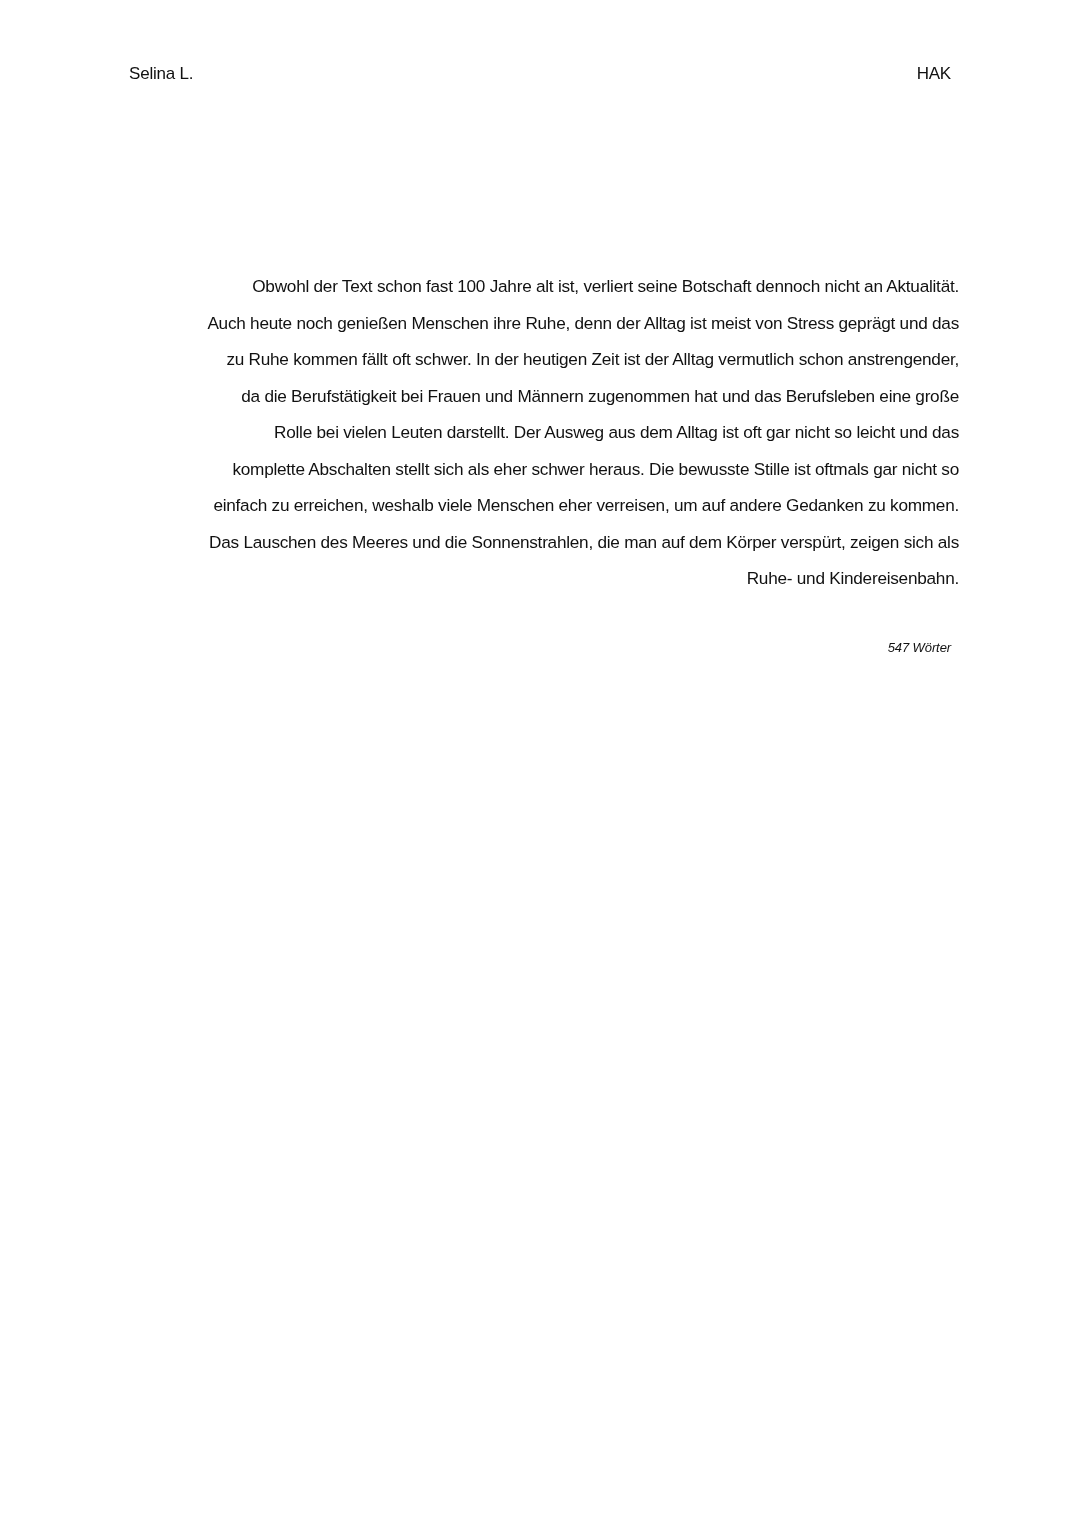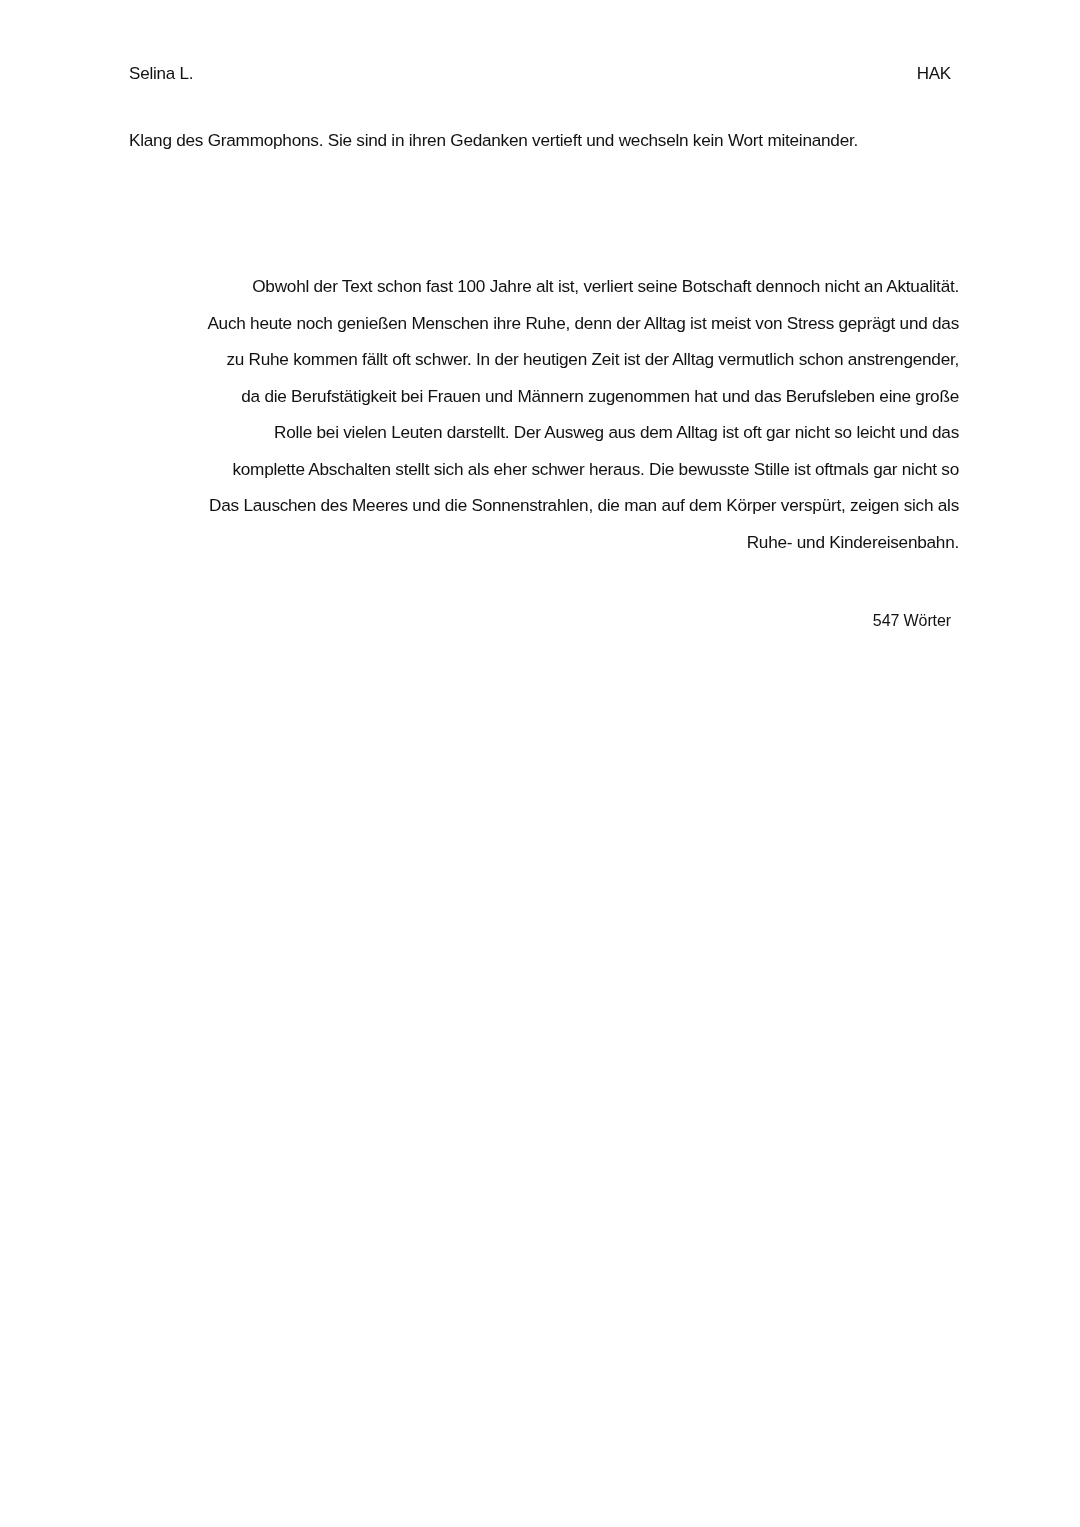--- a/index.html
+++ b/index.html
@@ -44,45 +44,46 @@
       line-height: 36.5px;
       font-size: 17.2px;
       white-space: nowrap;
       letter-spacing: -0.25px;
     }
     .para1 { top: 122px; }
     .para2 { top: 268px; text-align: right; }
     .word-count {
       position: absolute;
       right: 129px;
-      top: 612px;
-      font-size: 16px;
+      top: 640px;
+      font-size: 13px;
+      font-style: italic;
       letter-spacing: -0.1px;
     }
   </style>
 </head>
 <body>
 
 <div class="page">
 
   <div class="header">
     <span>Selina L.</span>
     <span>HAK</span>
   </div>
 
   <div class="body-text para1">
-    <div class="line">Klang des Grammophons. Sie sind in ihren Gedanken vertieft und wechseln kein Wort miteinander.</div>
   </div>
 
   <div class="body-text para2">
     <div class="line">Obwohl der Text schon fast 100 Jahre alt ist, verliert seine Botschaft dennoch nicht an Aktualität.</div>
     <div class="line">Auch heute noch genießen Menschen ihre Ruhe, denn der Alltag ist meist von Stress geprägt und das</div>
     <div class="line">zu Ruhe kommen fällt oft schwer. In der heutigen Zeit ist der Alltag vermutlich schon anstrengender,</div>
     <div class="line">da die Berufstätigkeit bei Frauen und Männern zugenommen hat und das Berufsleben eine große</div>
     <div class="line">Rolle bei vielen Leuten darstellt. Der Ausweg aus dem Alltag ist oft gar nicht so leicht und das</div>
     <div class="line">komplette Abschalten stellt sich als eher schwer heraus. Die bewusste Stille ist oftmals gar nicht so</div>
+    <div class="line">einfach zu erreichen, weshalb viele Menschen eher verreisen, um auf andere Gedanken zu kommen.</div>
     <div class="line">Das Lauschen des Meeres und die Sonnenstrahlen, die man auf dem Körper verspürt, zeigen sich als</div>
     <div class="line">Ruhe- und Kindereisenbahn.</div>
   </div>
 
   <div class="word-count">547 Wörter</div>
 
 </div>
 
 </body></html>

